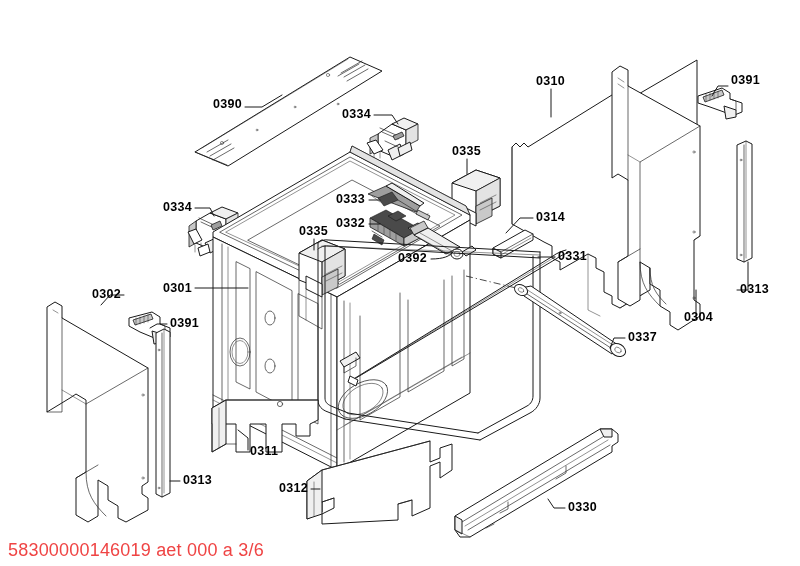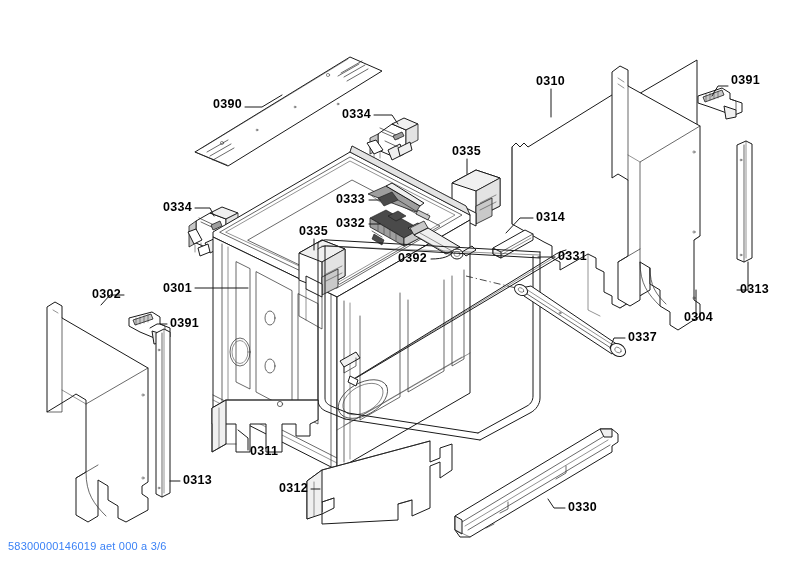--- a/index.html
+++ b/index.html
@@ -42,22 +42,22 @@
     font-size: 12.5px;
     font-weight: bold;
     fill: #000000;
     letter-spacing: 0.3px;
   }
   .footer-text {
     position: absolute;
     left: 8px;
     top: 540px;
     font-family: "Liberation Sans", sans-serif;
-    font-size: 11px;
-    color: #3b82f6;
+    font-size: 18px;
+    color: #ef4444;
     white-space: nowrap;
     letter-spacing: 0.2px;
   }
 </style>
 </head>
 <body>
 
 <div id="diagram-root">
 
   <svg id="parts-svg" viewBox="0 0 800 566" xmlns="http://www.w3.org/2000/svg">

